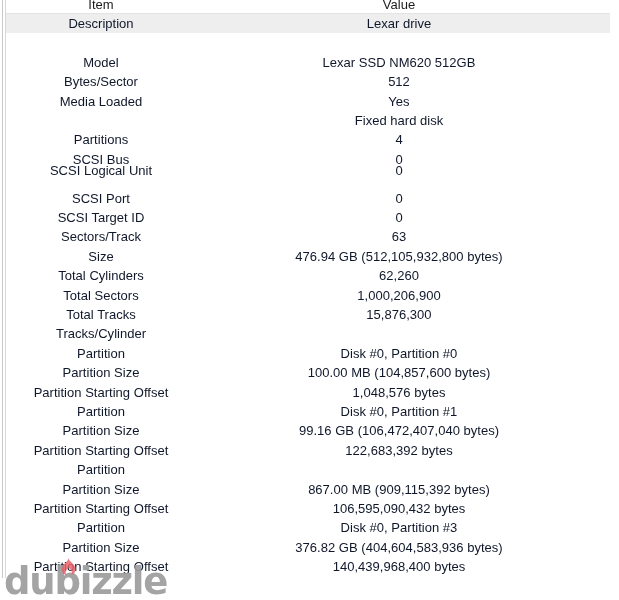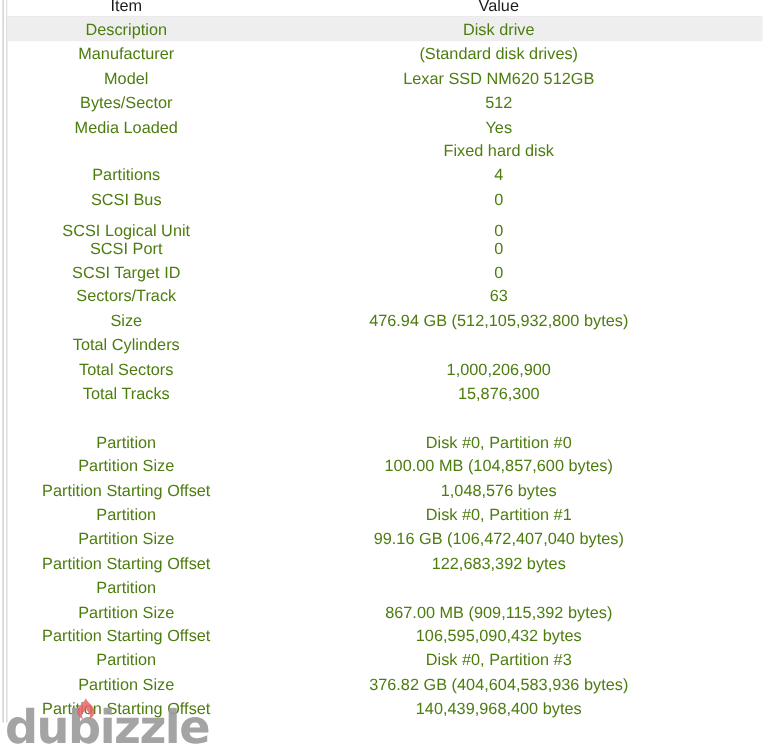--- a/index.html
+++ b/index.html
@@ -73,21 +73,21 @@
 
   .row.selected {
     background: #eeeeee;
   }
 
   .cell {
     position: absolute;
     top: 0;
     font-size: 13px;
     line-height: 19px;
-    color: #4d7c0f;
+    color: #0f172a;
     letter-spacing: 0.02px;
   }
   .cell.item {
     left: 5px;
     width: 180px;
     overflow: hidden;
   }
   .cell.value {
     left: 187px;
     width: 412px;
@@ -132,25 +132,21 @@
   <div class="left-rule-inner"></div>
 
   <div class="list">
 
   <div class="row header" style="top: -5px;">
         <div class="cell item">Item</div>
         <div class="cell value">Value</div>
       </div>
       <div class="row selected" style="top: 14px;">
         <div class="cell item">Description</div>
-        <div class="cell value">Disk drive</div>
-      </div>
-      <div class="row" style="top: 33.4px;">
-        <div class="cell item">Manufacturer</div>
-        <div class="cell value">(Standard disk drives)</div>
+        <div class="cell value">Lexar drive</div>
       </div>
       <div class="row" style="top: 52.8px;">
         <div class="cell item">Model</div>
         <div class="cell value">Lexar SSD NM620 512GB</div>
       </div>
       <div class="row" style="top: 72.2px;">
         <div class="cell item">Bytes/Sector</div>
         <div class="cell value">512</div>
       </div>
       <div class="row" style="top: 91.6px;">
@@ -161,21 +157,21 @@
         <div class="cell value">Fixed hard disk</div>
       </div>
       <div class="row" style="top: 130.4px;">
         <div class="cell item">Partitions</div>
         <div class="cell value">4</div>
       </div>
       <div class="row" style="top: 149.8px;">
         <div class="cell item">SCSI Bus</div>
         <div class="cell value">0</div>
       </div>
-      <div class="row" style="top: 175px;">
+      <div class="row" style="top: 161px;">
         <div class="cell item">SCSI Logical Unit</div>
         <div class="cell value">0</div>
       </div>
       <div class="row" style="top: 188.6px;">
         <div class="cell item">SCSI Port</div>
         <div class="cell value">0</div>
       </div>
       <div class="row" style="top: 208px;">
         <div class="cell item">SCSI Target ID</div>
         <div class="cell value">0</div>
@@ -183,30 +179,32 @@
       <div class="row" style="top: 227.4px;">
         <div class="cell item">Sectors/Track</div>
         <div class="cell value">63</div>
       </div>
       <div class="row" style="top: 246.8px;">
         <div class="cell item">Size</div>
         <div class="cell value">476.94 GB (512,105,932,800 bytes)</div>
       </div>
       <div class="row" style="top: 266.2px;">
         <div class="cell item">Total Cylinders</div>
+        <div class="cell value">62,260</div>
       </div>
       <div class="row" style="top: 285.6px;">
         <div class="cell item">Total Sectors</div>
         <div class="cell value">1,000,206,900</div>
       </div>
       <div class="row" style="top: 305px;">
         <div class="cell item">Total Tracks</div>
         <div class="cell value">15,876,300</div>
       </div>
       <div class="row" style="top: 324.4px;">
+        <div class="cell item">Tracks/Cylinder</div>
       </div>
       <div class="row" style="top: 343.8px;">
         <div class="cell item">Partition</div>
         <div class="cell value">Disk #0, Partition #0</div>
       </div>
       <div class="row" style="top: 363.2px;">
         <div class="cell item">Partition Size</div>
         <div class="cell value">100.00 MB (104,857,600 bytes)</div>
       </div>
       <div class="row" style="top: 382.6px;">

